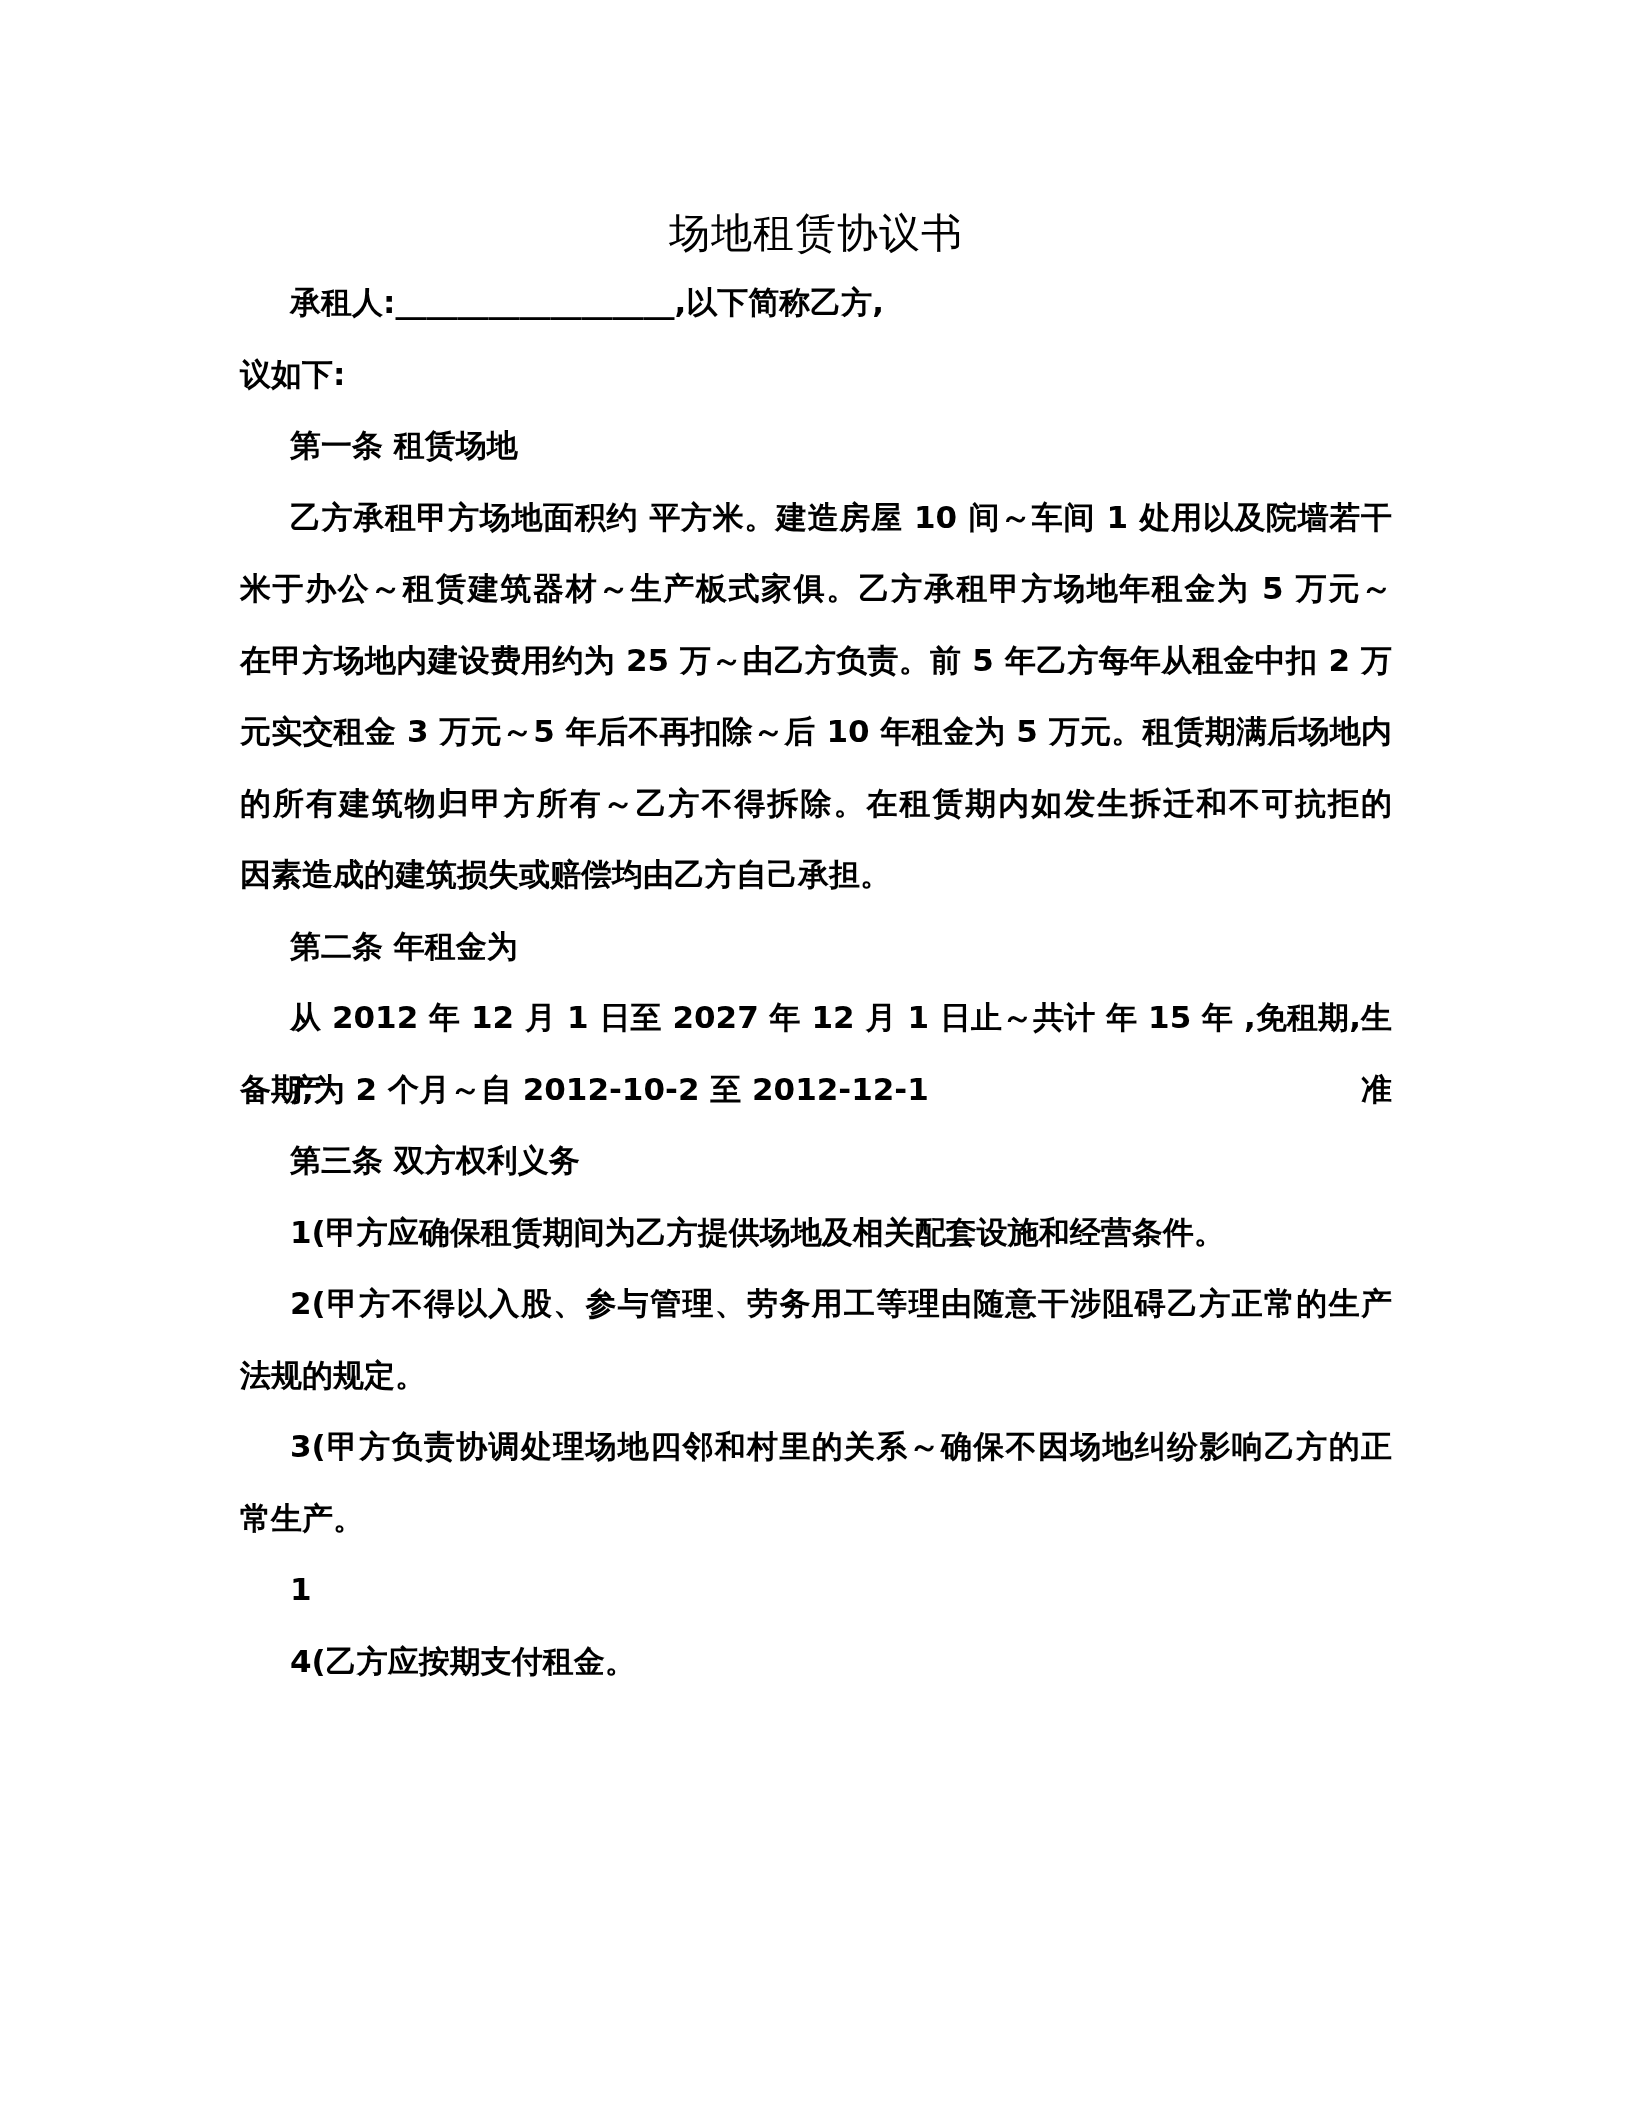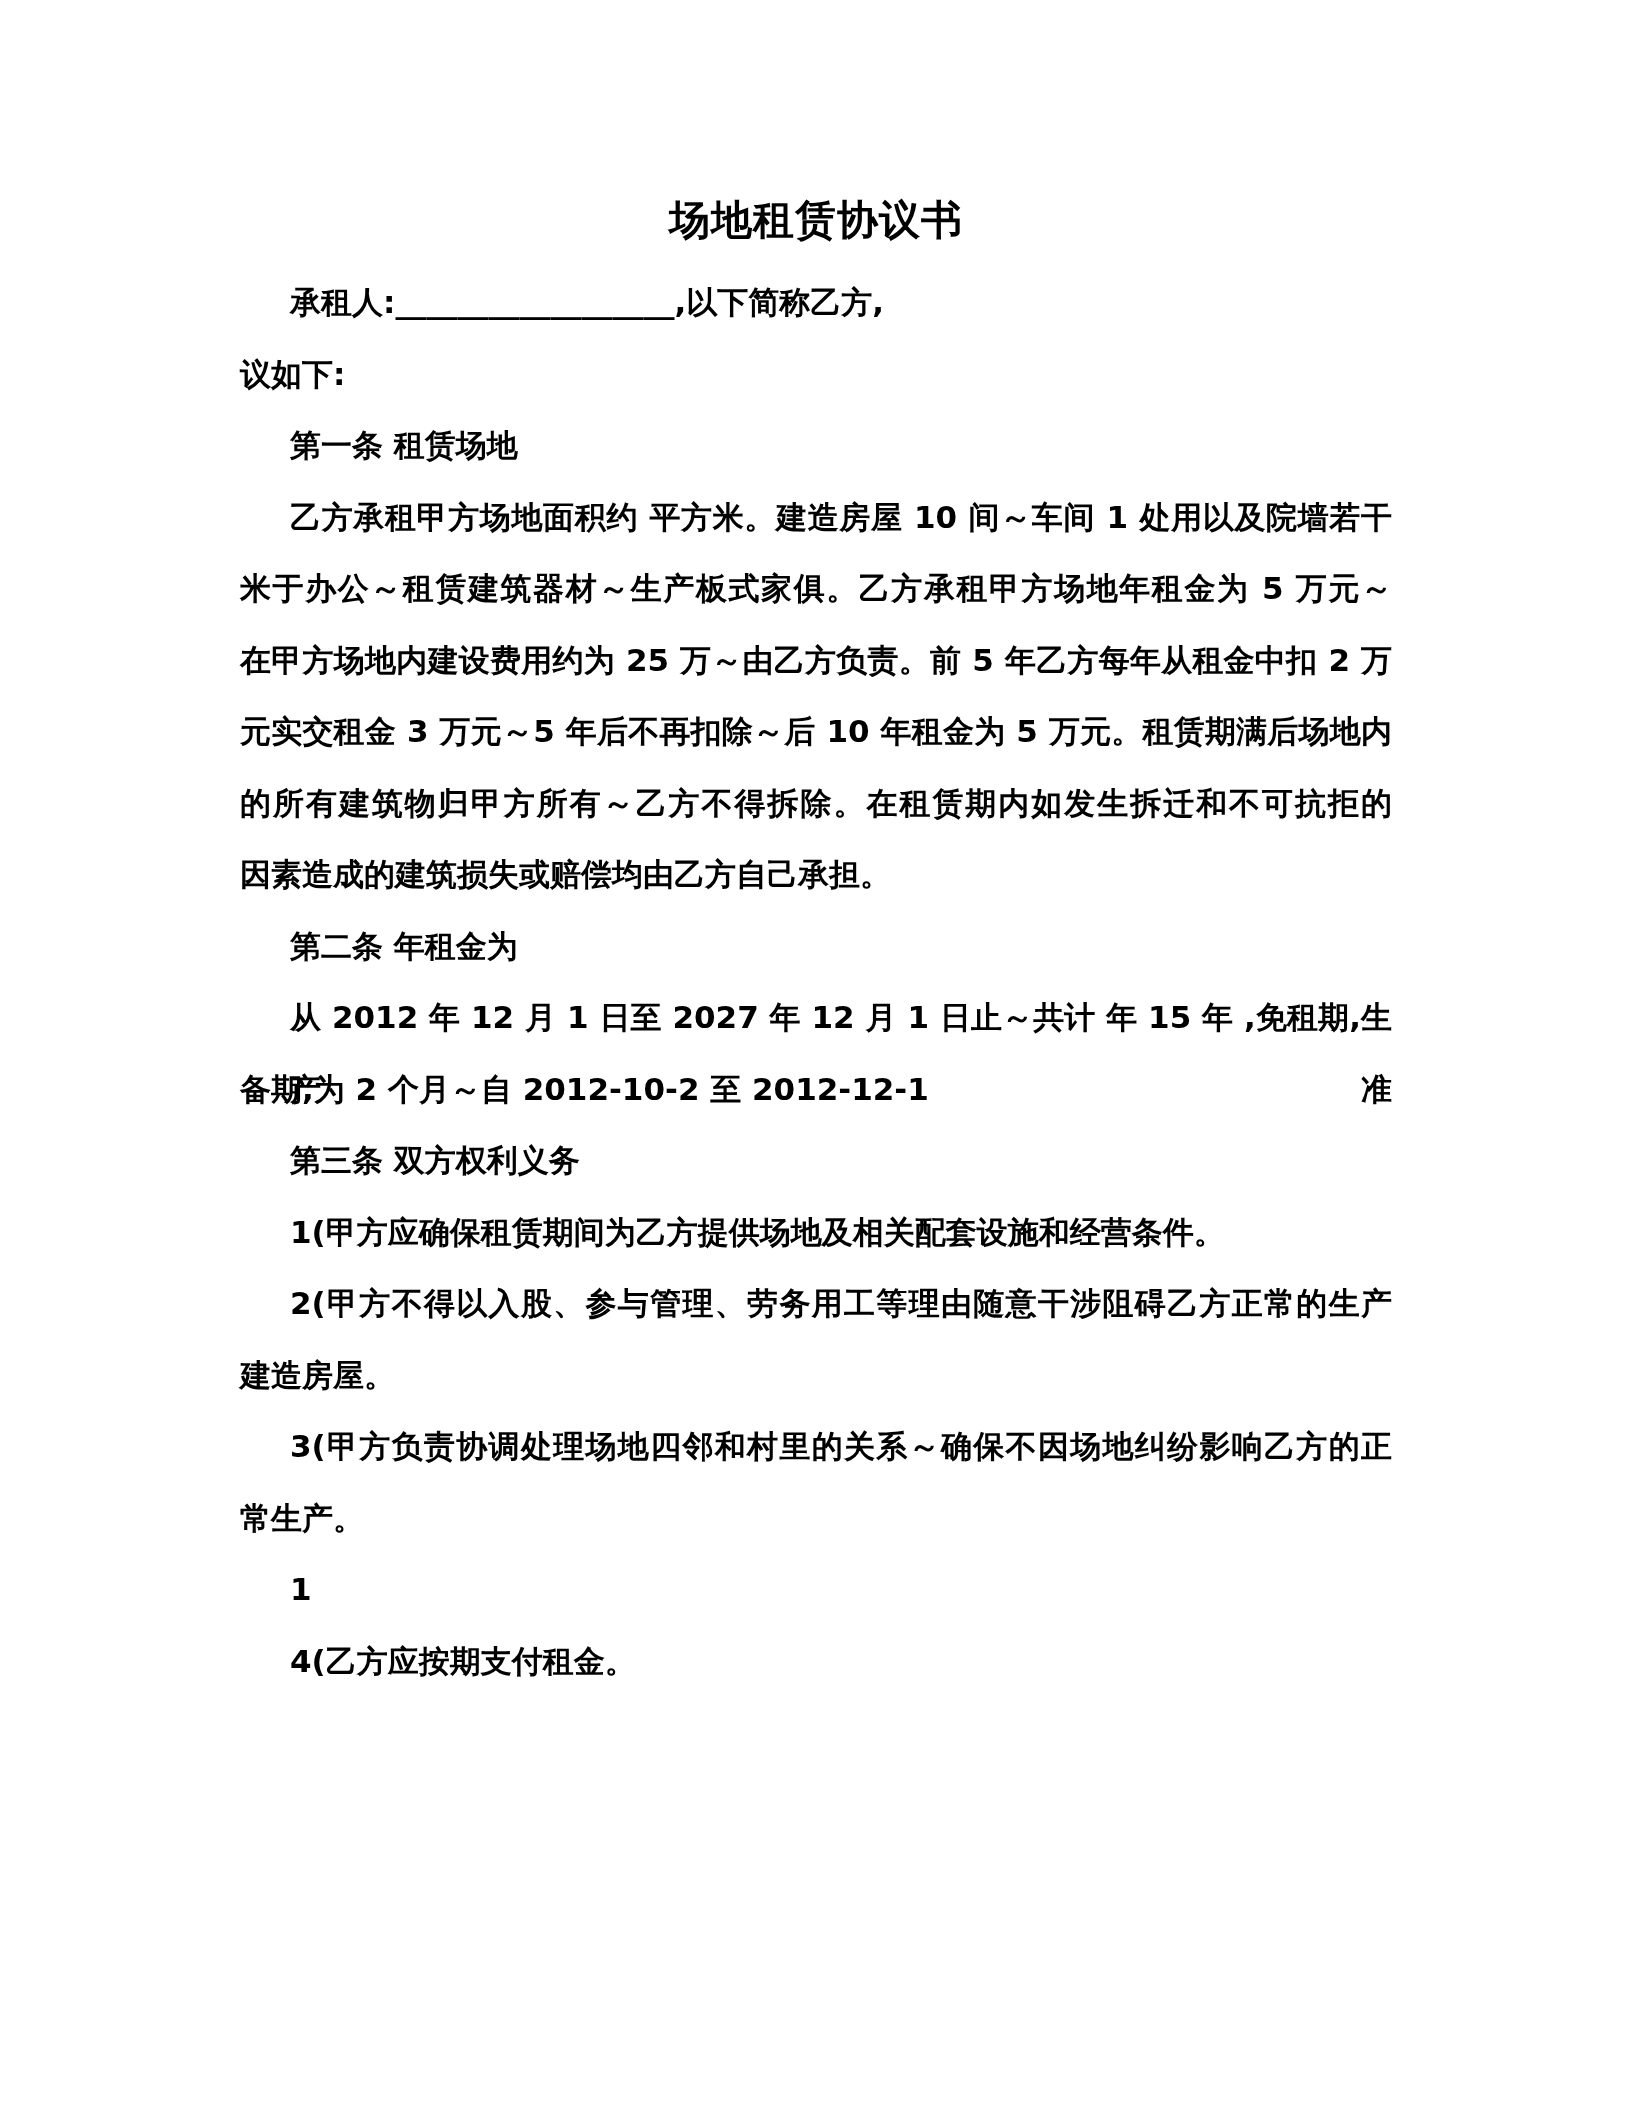--- a/index.html
+++ b/index.html
@@ -16,27 +16,27 @@
     .page {
       position: relative;
       width: 1632px;
       height: 2112px;
       background: #ffffff;
       overflow: hidden;
     }
     .doc-title {
       position: absolute;
       left: 240px;
-      top: 191px;
+      top: 204px;
       width: 1152px;
       height: 58px;
       line-height: 58px;
       text-align: center;
       font-size: 41px;
-      font-weight: 700;
+      font-weight: 400;
       letter-spacing: 1px;
       white-space: nowrap;
     }
     .doc-body {
       position: absolute;
       left: 240px;
       top: 267px;
       width: 1152px;
     }
     .line {
@@ -72,20 +72,20 @@
     <div class="line j">在甲方场地内建设费用约为 25 万～由乙方负责。前 5 年乙方每年从租金中扣 2 万</div>
     <div class="line j">元实交租金 3 万元～5 年后不再扣除～后 10 年租金为 5 万元。租赁期满后场地内</div>
     <div class="line j">的所有建筑物归甲方所有～乙方不得拆除。在租赁期内如发生拆迁和不可抗拒的</div>
     <div class="line">因素造成的建筑损失或赔偿均由乙方自己承担。</div>
     <div class="line indent">第二条 年租金为</div>
     <div class="line indent j">从 2012 年 12 月 1 日至 2027 年 12 月 1 日止～共计 年 15 年 ,免租期,生产准</div>
     <div class="line">备期,为 2 个月～自 2012-10-2 至 2012-12-1</div>
     <div class="line indent">第三条 双方权利义务</div>
     <div class="line indent">1(甲方应确保租赁期间为乙方提供场地及相关配套设施和经营条件。</div>
     <div class="line indent j">2(甲方不得以入股、参与管理、劳务用工等理由随意干涉阻碍乙方正常的生产</div>
-    <div class="line">建造房屋。</div>
+    <div class="line">法规的规定。</div>
     <div class="line indent j">3(甲方负责协调处理场地四邻和村里的关系～确保不因场地纠纷影响乙方的正</div>
     <div class="line">常生产。</div>
     <div class="line indent">1</div>
     <div class="line indent">4(乙方应按期支付租金。</div>
   </div>
 
 </div>
 
 </body></html>

